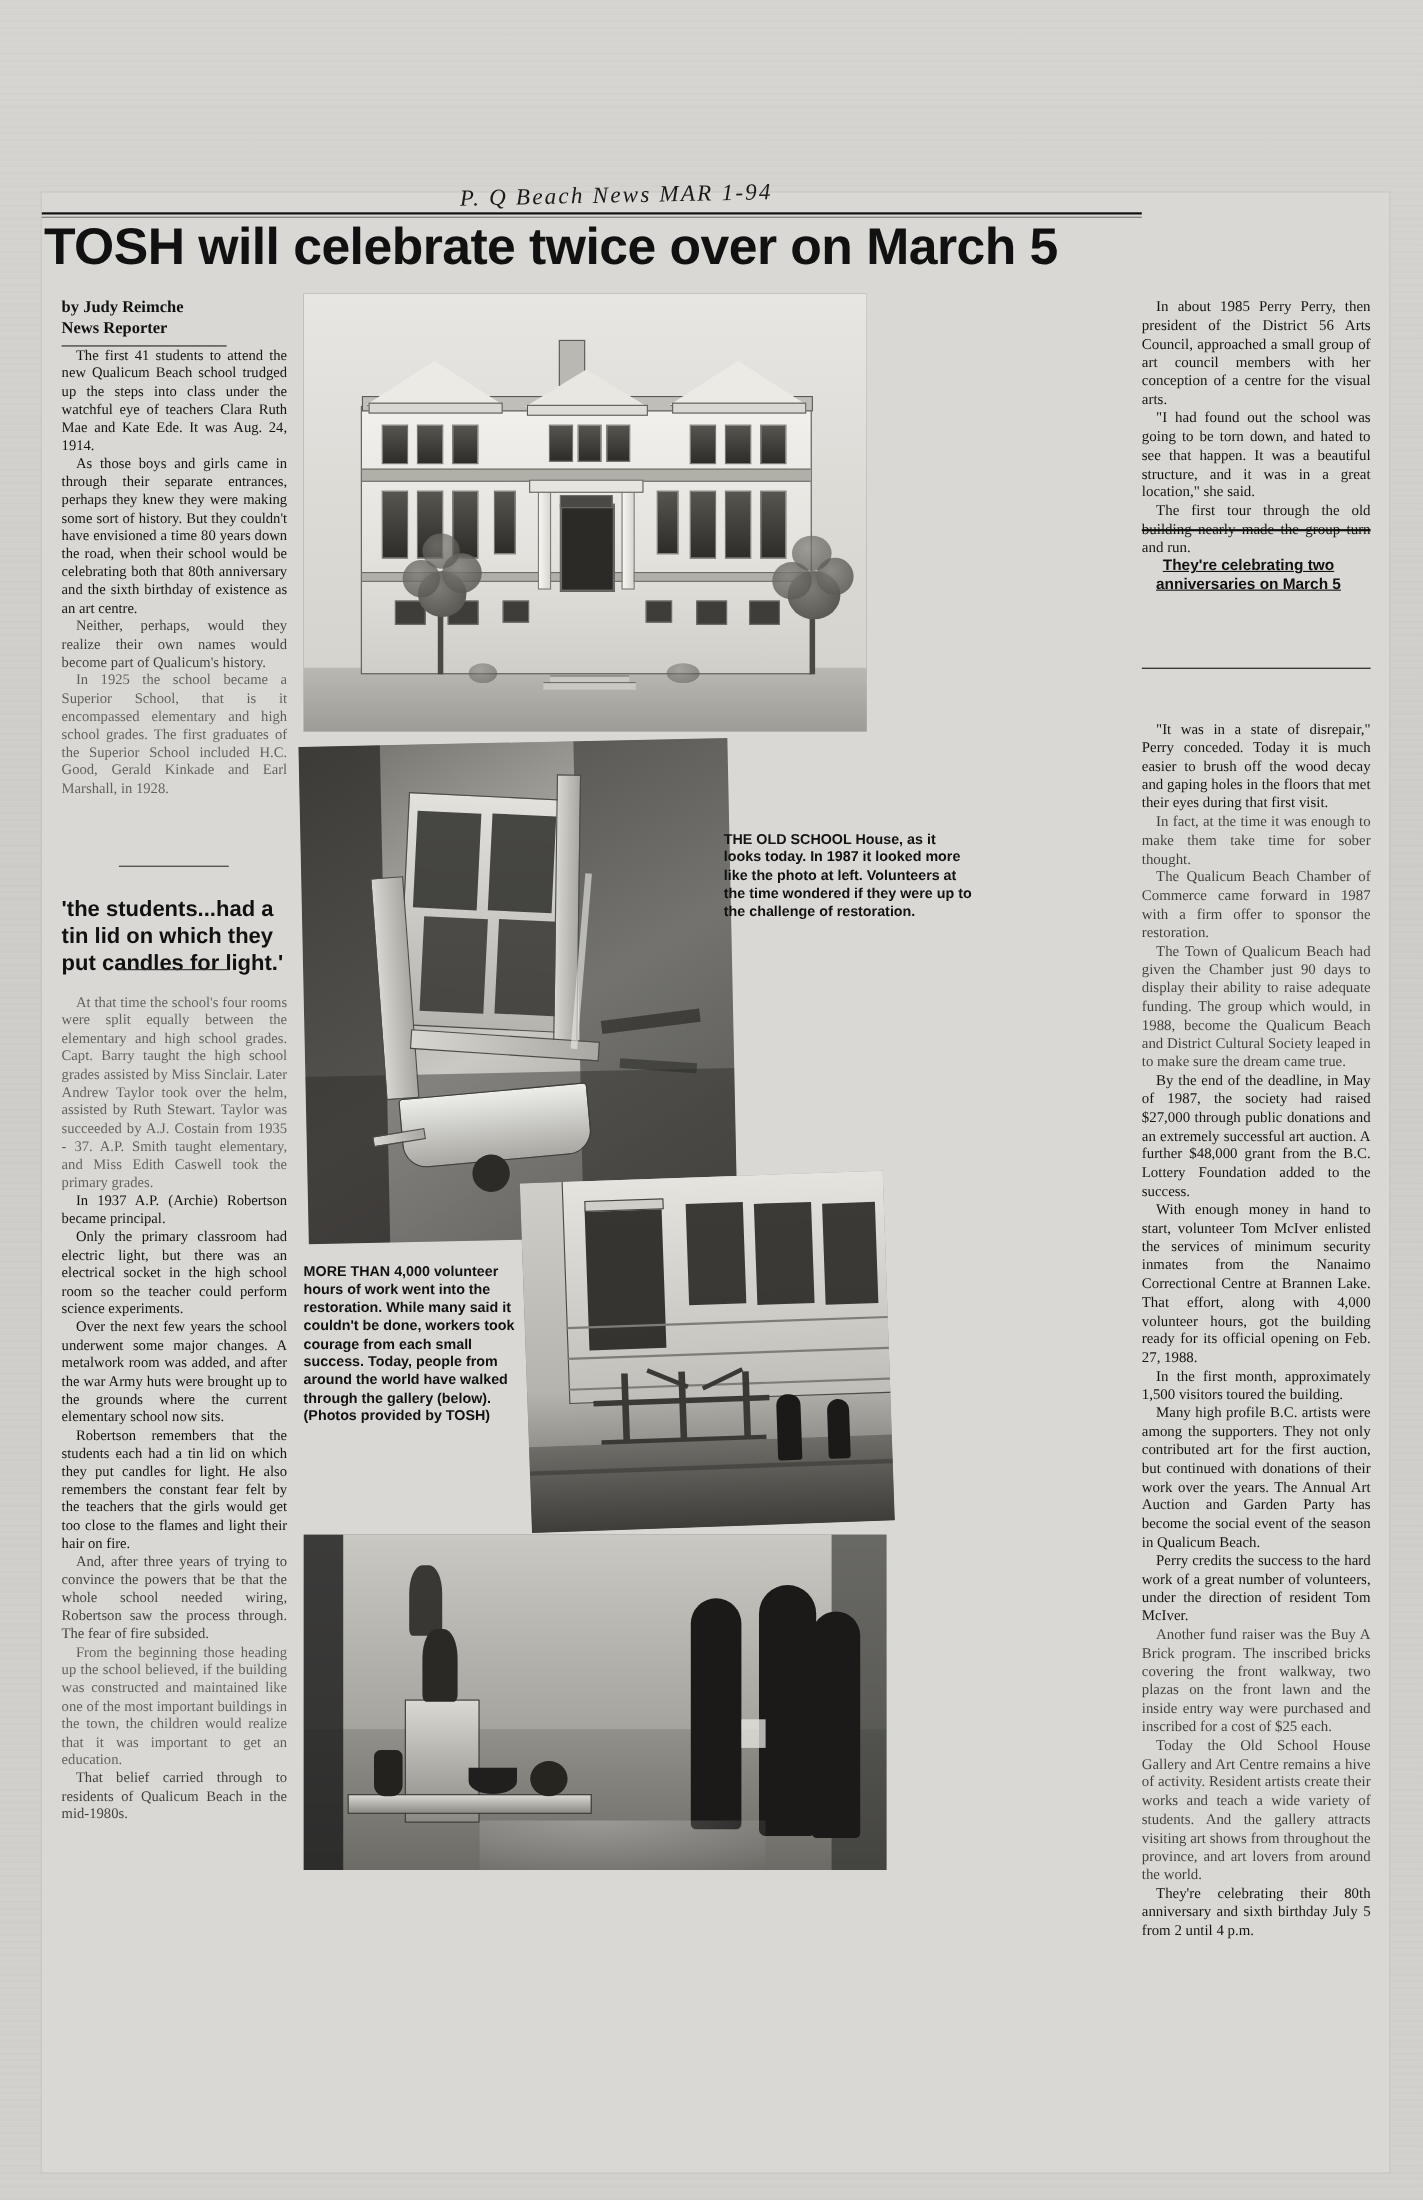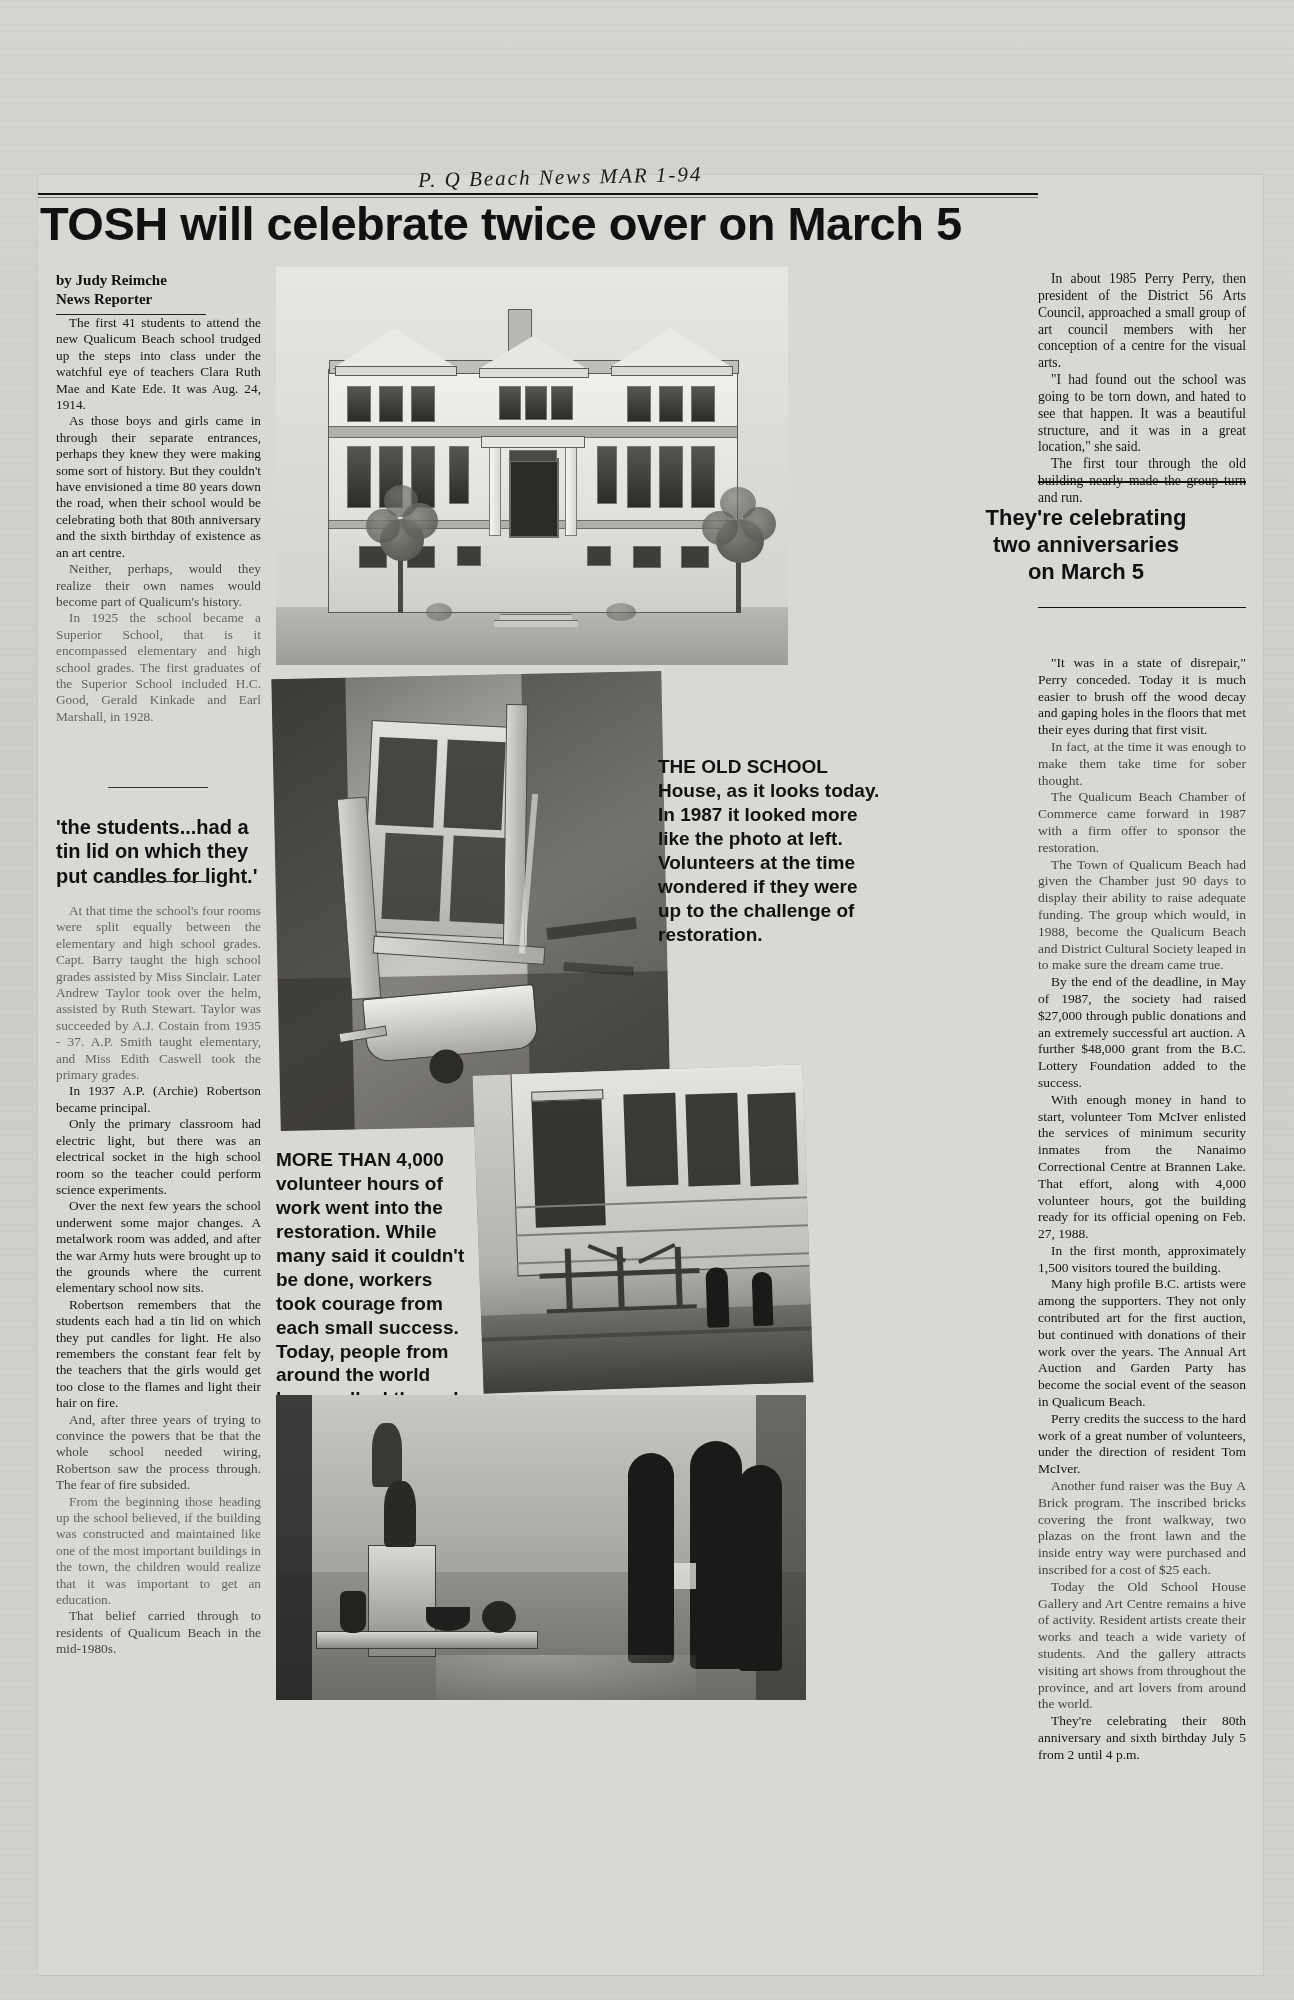--- a/index.html
+++ b/index.html
@@ -72,31 +72,31 @@
     left:1000px;top:480px;width:208px;font-size:13.5px;line-height:1.245;
   }
   .faded{opacity:.78;}
   .fadedmore{opacity:.62;}
   .pullquote{
     position:absolute;left:18px;top:640px;width:205px;
     font-family:"Liberation Sans", sans-serif;
     font-size:20px;font-weight:700;line-height:1.22;color:#111;
   }
   .deck{
-    position:absolute;left:944px;top:330px;width:208px;
+    position:absolute;left:993px;top:330px;width:208px;
     font-family:"Liberation Sans", sans-serif;
-    font-size:22px;font-weight:700;line-height:1.22;color:#111;text-align:center;
+    font-size:14px;font-weight:700;line-height:1.22;color:#111;text-align:center;text-decoration:underline;
   }
   .deckrule{position:absolute;left:1000px;width:208px;height:2px;background:#111;}
   
   .photo{position:absolute;overflow:hidden;background:#8d8d88;}
   .cap{
     position:absolute;
     font-family:"Liberation Sans", sans-serif;
-    font-size:19px;font-weight:700;line-height:1.26;color:#111;
+    font-size:13px;font-weight:700;line-height:1.26;color:#111;
   }
   
   #photo1{left:238px;top:92px;width:512px;height:398px;}
   .sky{position:absolute;inset:0;background:
       linear-gradient(180deg,#e7e6e2 0%,#dcdbd6 45%,#d2d1cc 100%);}
   .ground{position:absolute;left:0;bottom:0;width:100%;height:58px;
       background:linear-gradient(180deg,#b9b8b2,#9d9c96);}
   .bldg{position:absolute;left:52px;bottom:52px;width:408px;height:242px;
       background:linear-gradient(180deg,#f1f0ec 0%,#e3e2dd 55%,#cfcec8 100%);
       border:1px solid #5a5a55;}

